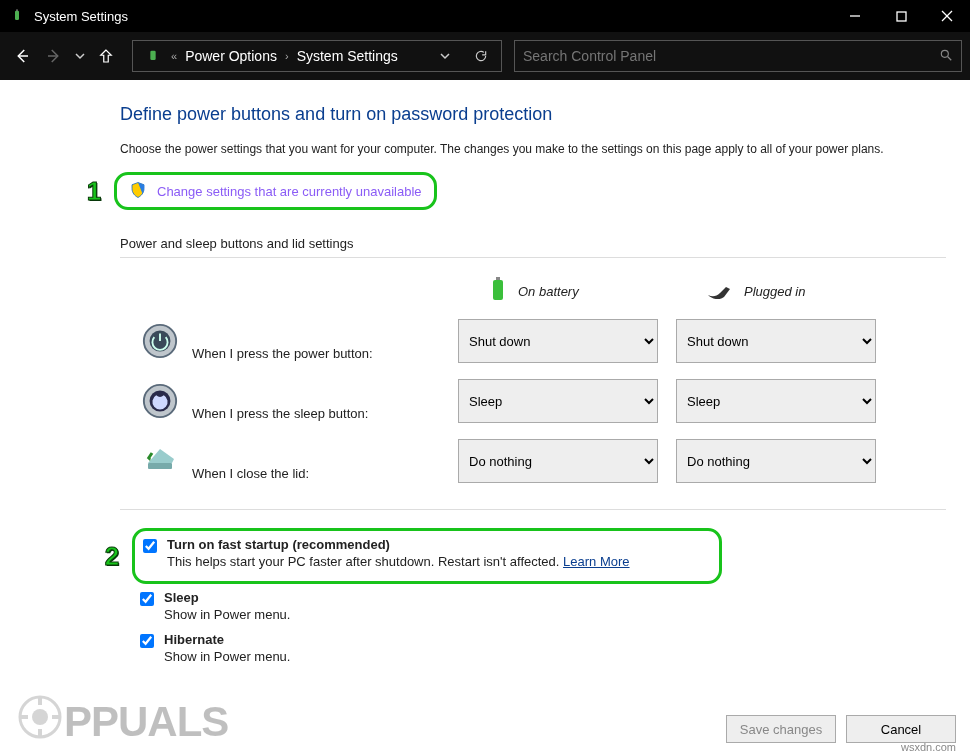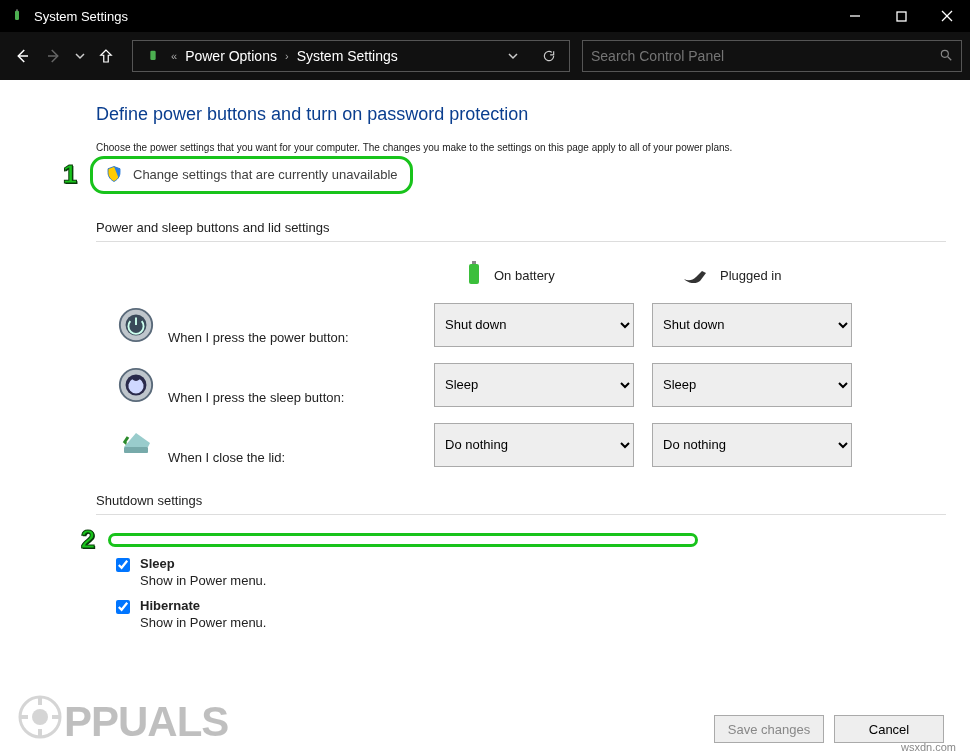--- a/index.html
+++ b/index.html
@@ -68,53 +68,54 @@
   .breadcrumb { display: flex; align-items: center; gap: 8px; flex: 1; }
   .breadcrumb .crumb { font-size: 14px; }
   .breadcrumb .sep { color: #aaa; font-size: 11px; }
   .addr-btn {
     width: 28px; height: 28px;
     display: flex; align-items: center; justify-content: center;
     color: #ccc;
   }
   .searchbox {
     height: 32px;
-    width: 380px;
+    width: 448px;
     border: 1px solid #555;
     background: #111;
     display: flex;
     align-items: center;
     padding: 0 8px;
     color: #888;
     gap:8px;
     margin-left:6px;
   }
   .searchbox input{
     background:transparent;border:none;color:#ccc;font-size:14px;flex:1;outline:none;
   }
   .content {
-    padding: 24px 24px 24px 96px;
+    padding: 24px 24px 24px 120px;
     color: #222;
   }
   .page-title {
     color: #0a3e8f;
     font-size: 18px;
     font-weight: 400;
     margin-bottom: 16px;
   }
   .page-desc {
-    font-size: 10px;
+    font-size: 12px;
     line-height: 1.45;
+    margin-bottom: 14px;
     max-width: 780px;
   }
   .link-row {
     display:inline-flex; align-items:center; gap:8px;
     padding: 4px 6px;
   }
-  .link-row a { color: #404040; text-decoration:none; font-size:13px;}
+  .link-row a { color: #8b5cf6; text-decoration:none; font-size:13px;}
   .shield-icon { width:20px;height:20px; }
   .highlight-1 {
     border: 3px solid #18c31b;
     border-radius: 14px;
     padding: 2px 6px;
     position: relative;
     display:inline-block;
     margin-left:-6px;
   }
   .badge {
@@ -142,20 +143,21 @@
     border: none; border-top: 1px solid #ddd;
     margin-bottom: 18px;
   }
   .cols-header {
     display: grid;
     grid-template-columns: 300px 200px 200px;
     gap: 18px;
     margin-left: 20px;
     margin-bottom: 12px;
     align-items:center;
+    font-style:italic;
   }
   .col-head {
     display:flex; align-items:center; gap:10px; justify-content:flex-start;
     font-size:13px; padding-left:30px;
   }
   .setting-row {
     display: grid;
     grid-template-columns: 300px 200px 200px;
     gap: 18px;
     margin-left: 20px;
@@ -187,21 +189,21 @@
     border-radius: 14px;
     padding: 6px 8px 2px 8px;
     position: relative;
     margin-left:-8px;
     display:inline-block;
     min-width: 590px;
   }
   .footer {
     position:absolute;
     bottom: 12px;
-    right: 26px;
+    right: 14px;
     display:flex; gap:10px;
   }
   .footer button {
     width: 110px; height: 28px;
     border: 1px solid #aaa;
     background: #eee;
     font-size: 13px;
   }
   .footer button:disabled { color:#888; }
   .watermark {
@@ -398,26 +400,35 @@
         </span>
         <span>When I close the lid:</span>
       </div>
       <select><option>Do nothing</option></select>
       <select><option>Do nothing</option></select>
     </div>
   </div>
 
   
   <div class="section">
-    <div class="section-title">Shutdown settings</div>
     <hr class="section-divider">
     <div class="shutdown-list">
 
       <div class="highlight-2">
         <span class="badge">2</span>
+        <div class="check-item">
+          <input type="checkbox" checked="" style="">
+          <div>
+            <div class="chk-label">Turn on fast startup (recommended)</div>
+            <div class="chk-desc">
+              <span>This helps start your PC faster after shutdown. Restart isn't affected.</span>
+              <a href="#">Learn More</a>
+            </div>
+          </div>
+        </div>
       </div>
 
       <div class="check-item" style="margin-top:6px">
         <input type="checkbox" checked="" style="">
         <div>
           <div class="chk-label">Sleep</div>
           <div class="chk-desc">Show in Power menu.</div>
         </div>
       </div>
 

